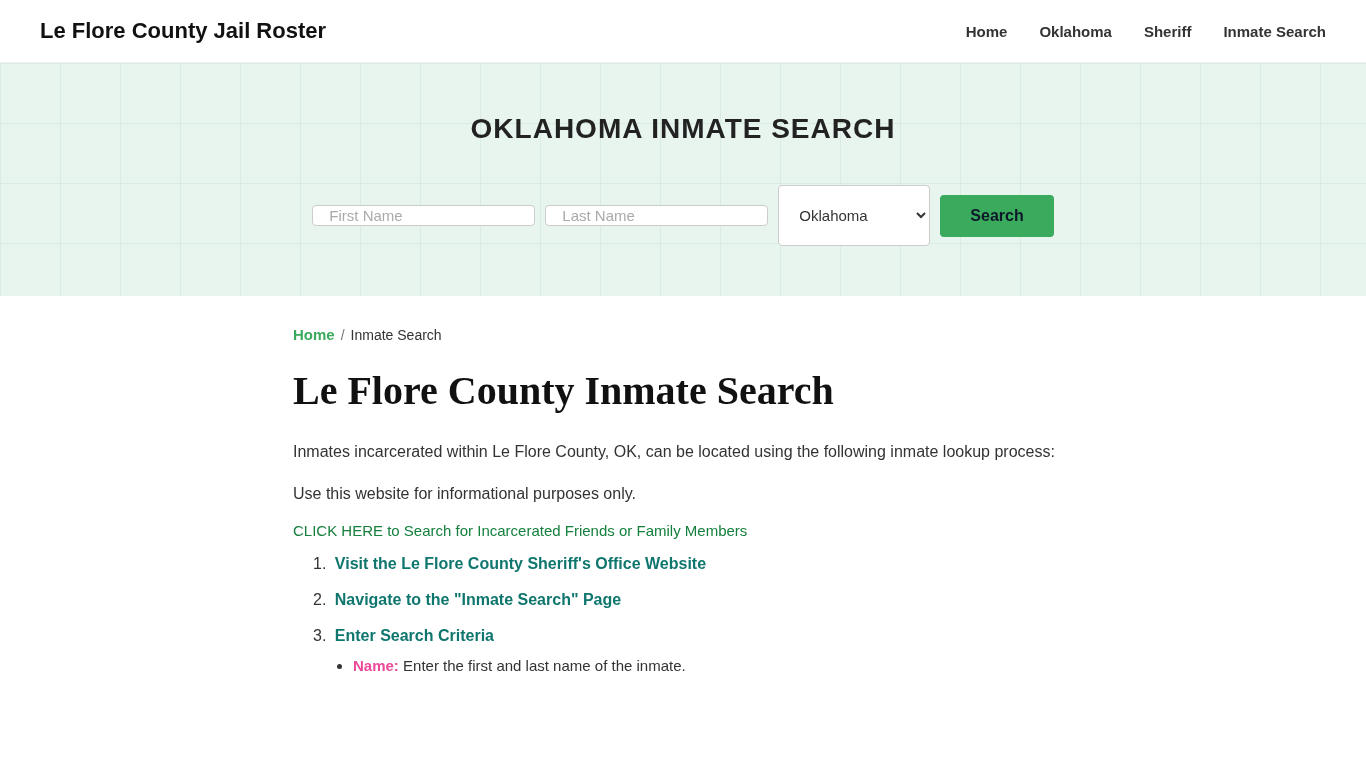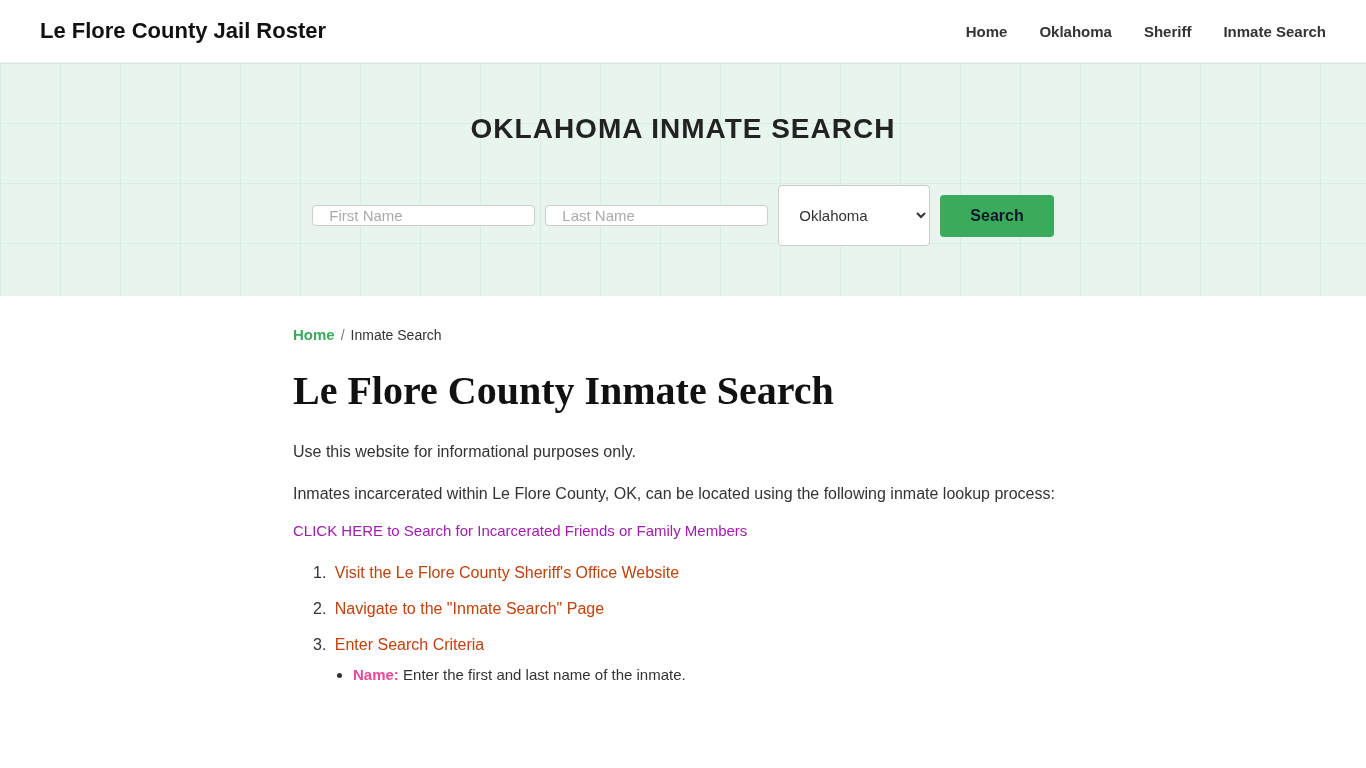--- a/index.html
+++ b/index.html
@@ -158,46 +158,46 @@
     
     .body-text {
       font-size: 16px;
       line-height: 1.6;
       color: #333;
       margin-bottom: 16px;
       font-family: Arial, sans-serif;
     }
 
     .click-link {
-      color: #a21caf;
+      color: #15803d;
       text-decoration: none;
       font-size: 15px;
       font-family: Arial, sans-serif;
       font-weight: 500;
       display: inline-block;
-      margin-bottom: 25px;
+      margin-bottom: 16px;
     }
 
     
     .steps-list {
       list-style: none;
       padding: 0;
       margin: 0 0 16px 20px;
     }
 
     .steps-list > li {
       font-size: 16px;
       font-family: Arial, sans-serif;
       margin-bottom: 18px;
       color: #333;
     }
 
     .steps-list > li strong {
-      font-weight: normal;
-      color: #c2410c;
+      font-weight: bold;
+      color: #0f766e;
     }
 
     .step-number {
       font-weight: normal;
       margin-right: 4px;
     }
 
     
     .sub-list {
       list-style: disc;
@@ -247,22 +247,22 @@
   <nav class="breadcrumb" aria-label="breadcrumb">
     <a href="#">Home</a>
     <span class="separator">/</span>
     <span class="current">Inmate Search</span>
   </nav>
 
   
   <h1 class="page-title">Le Flore County Inmate Search</h1>
 
   
+  <p class="body-text">Inmates incarcerated within Le Flore County, OK, can be located using the following inmate lookup process:</p>
   <p class="body-text">Use this website for informational purposes only.</p>
-  <p class="body-text">Inmates incarcerated within Le Flore County, OK, can be located using the following inmate lookup process:</p>
 
   
   <a href="#" class="click-link">CLICK HERE to Search for Incarcerated Friends or Family Members</a>
 
   
   <ol class="steps-list">
     <li>
       <span class="step-number">1.</span>
       <strong>Visit the Le Flore County Sheriff's Office Website</strong>
     </li>

